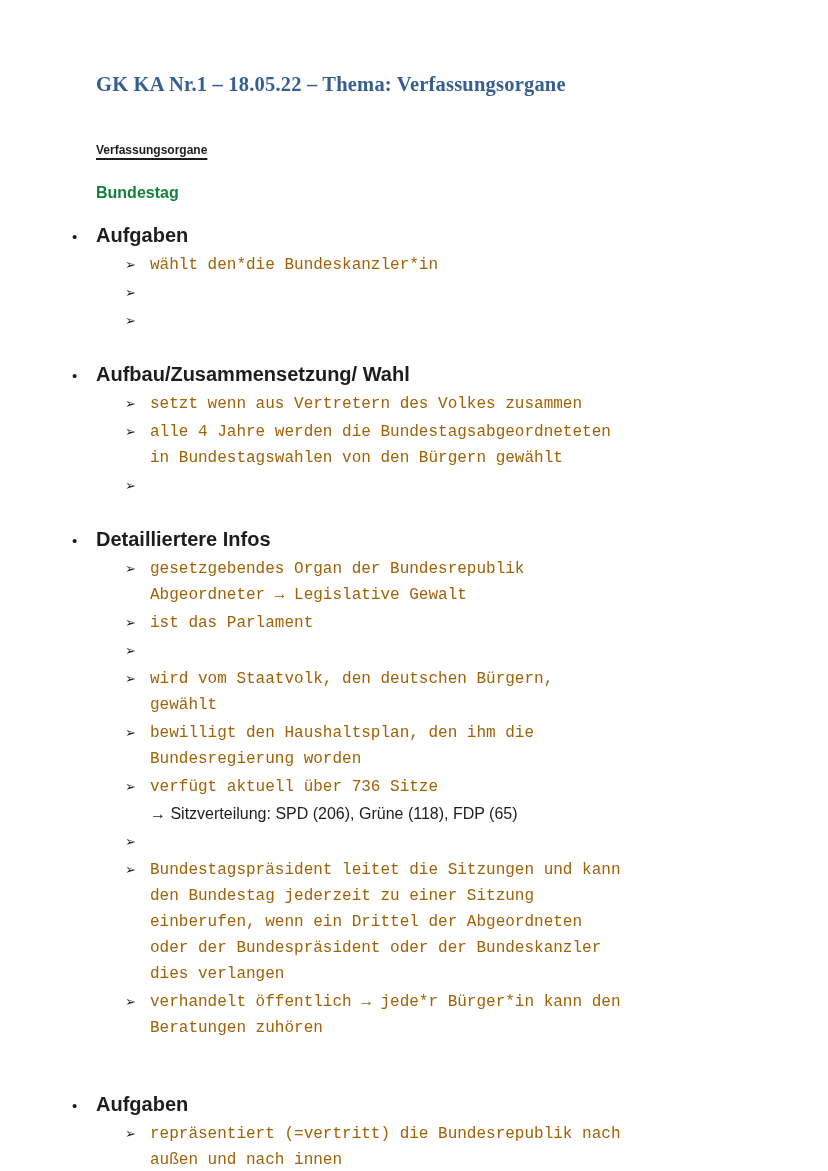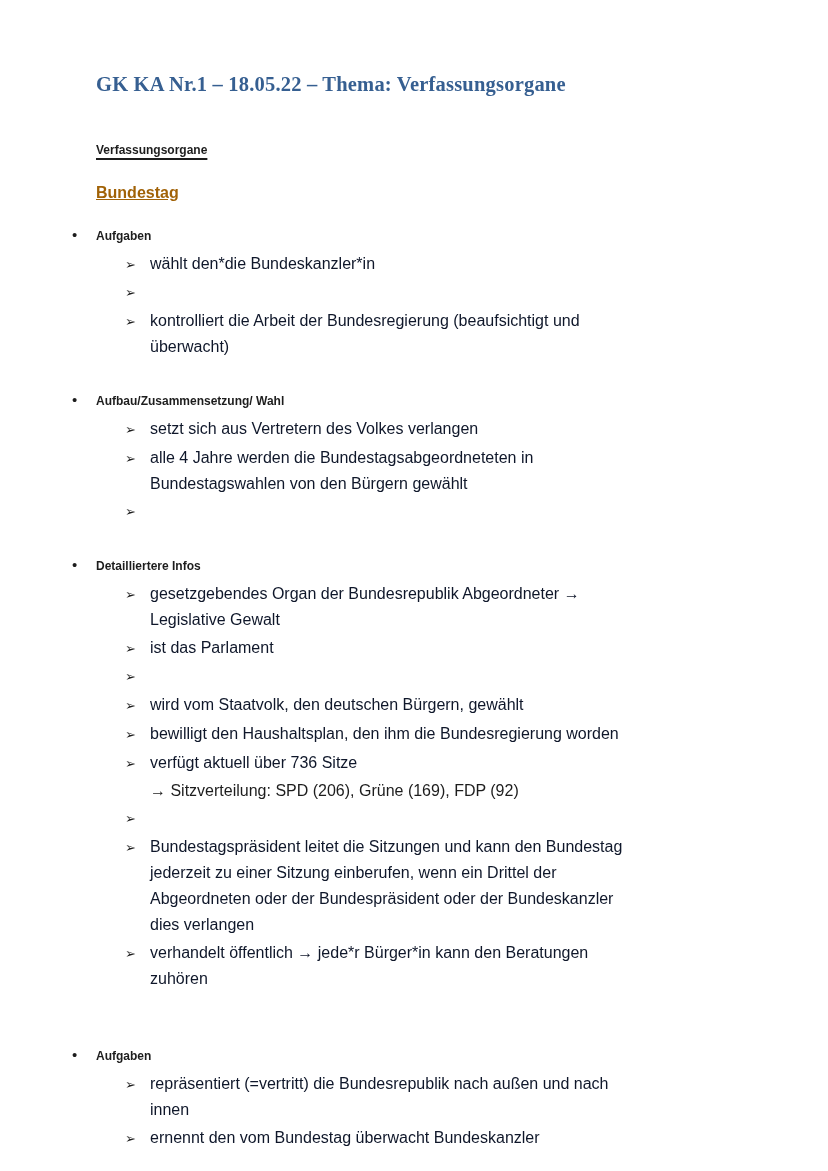--- a/index.html
+++ b/index.html
@@ -39,58 +39,58 @@
     text-underline-offset: 4px;
     color: #1d1d1d;
   }
   section.doc-section { margin-top: 21px; }
   section.doc-section + section.doc-section { margin-top: 50px; }
   .sec-heading {
     margin: 0 0 0 24px;
     font-size: 16px;
     font-weight: bold;
     line-height: 22px;
-    color: #a16207;
-    text-decoration: underline;
+    color: #15803d;
   }
   .group { margin-top: 18px; }
   .group + .group { margin-top: 27px; }
   .group-head {
     display: flex;
     align-items: baseline;
     line-height: 26px;
   }
   .b1 {
     width: 24px;
     flex: 0 0 24px;
     font-size: 15px;
     color: #1d1d1d;
   }
   .group-label {
-    font-size: 12px;
+    font-size: 20px;
     font-weight: bold;
     color: #1d1d1d;
   }
   .item {
     display: flex;
     align-items: baseline;
     margin-top: 2px;
     padding-left: 53px;
     line-height: 26px;
   }
   .b2 {
     flex: 0 0 25px;
     width: 25px;
     font-size: 13px;
     color: #1d1d1d;
   }
   .item-text {
     font-size: 16px;
     max-width: 588px;
-    color: #0f172a;
+    color: #a16207;
+    font-family: Liberation Mono, monospace;
   }
   .subline {
     margin-top: 1px;
     padding-left: 78px;
     font-size: 16px;
     line-height: 26px;
     max-width: 666px;
     color: #1d1d1d;
   }
 </style>
@@ -114,33 +114,32 @@
     <div class="items">
               <div class="item">
     <span class="b2">➢</span>
     <span class="item-text">wählt den*die Bundeskanzler*in</span>
   </div>
               <div class="item">
     <span class="b2">➢</span>
   </div>
               <div class="item">
     <span class="b2">➢</span>
-    <span class="item-text">kontrolliert die Arbeit der Bundesregierung (beaufsichtigt und überwacht)</span>
   </div>
             </div>
   </div>
           <div class="group">
     <div class="group-head">
       <span class="b1">•</span>
       <span class="group-label">Aufbau/Zusammensetzung/ Wahl</span>
     </div>
     <div class="items">
               <div class="item">
     <span class="b2">➢</span>
-    <span class="item-text">setzt sich aus Vertretern des Volkes verlangen</span>
+    <span class="item-text">setzt wenn aus Vertretern des Volkes zusammen</span>
   </div>
               <div class="item">
     <span class="b2">➢</span>
     <span class="item-text">alle 4 Jahre werden die Bundestagsabgeordneteten in Bundestagswahlen von den Bürgern gewählt</span>
   </div>
               <div class="item">
     <span class="b2">➢</span>
   </div>
             </div>
   </div>
@@ -166,21 +165,21 @@
     <span class="item-text">wird vom Staatvolk, den deutschen Bürgern, gewählt</span>
   </div>
               <div class="item">
     <span class="b2">➢</span>
     <span class="item-text">bewilligt den Haushaltsplan, den ihm die Bundesregierung worden</span>
   </div>
               <div class="item">
     <span class="b2">➢</span>
     <span class="item-text">verfügt aktuell über 736 Sitze</span>
   </div>
-              <div class="subline">→ Sitzverteilung: SPD (206), Grüne (169), FDP (92)</div>
+              <div class="subline">→ Sitzverteilung: SPD (206), Grüne (118), FDP (65)</div>
               <div class="item">
     <span class="b2">➢</span>
   </div>
               <div class="item">
     <span class="b2">➢</span>
     <span class="item-text">Bundestagspräsident leitet die Sitzungen und kann den Bundestag jederzeit zu einer Sitzung einberufen, wenn ein Drittel der Abgeordneten oder der Bundespräsident oder der Bundeskanzler dies verlangen</span>
   </div>
               <div class="item">
     <span class="b2">➢</span>
     <span class="item-text">verhandelt öffentlich → jede*r Bürger*in kann den Beratungen zuhören</span>

